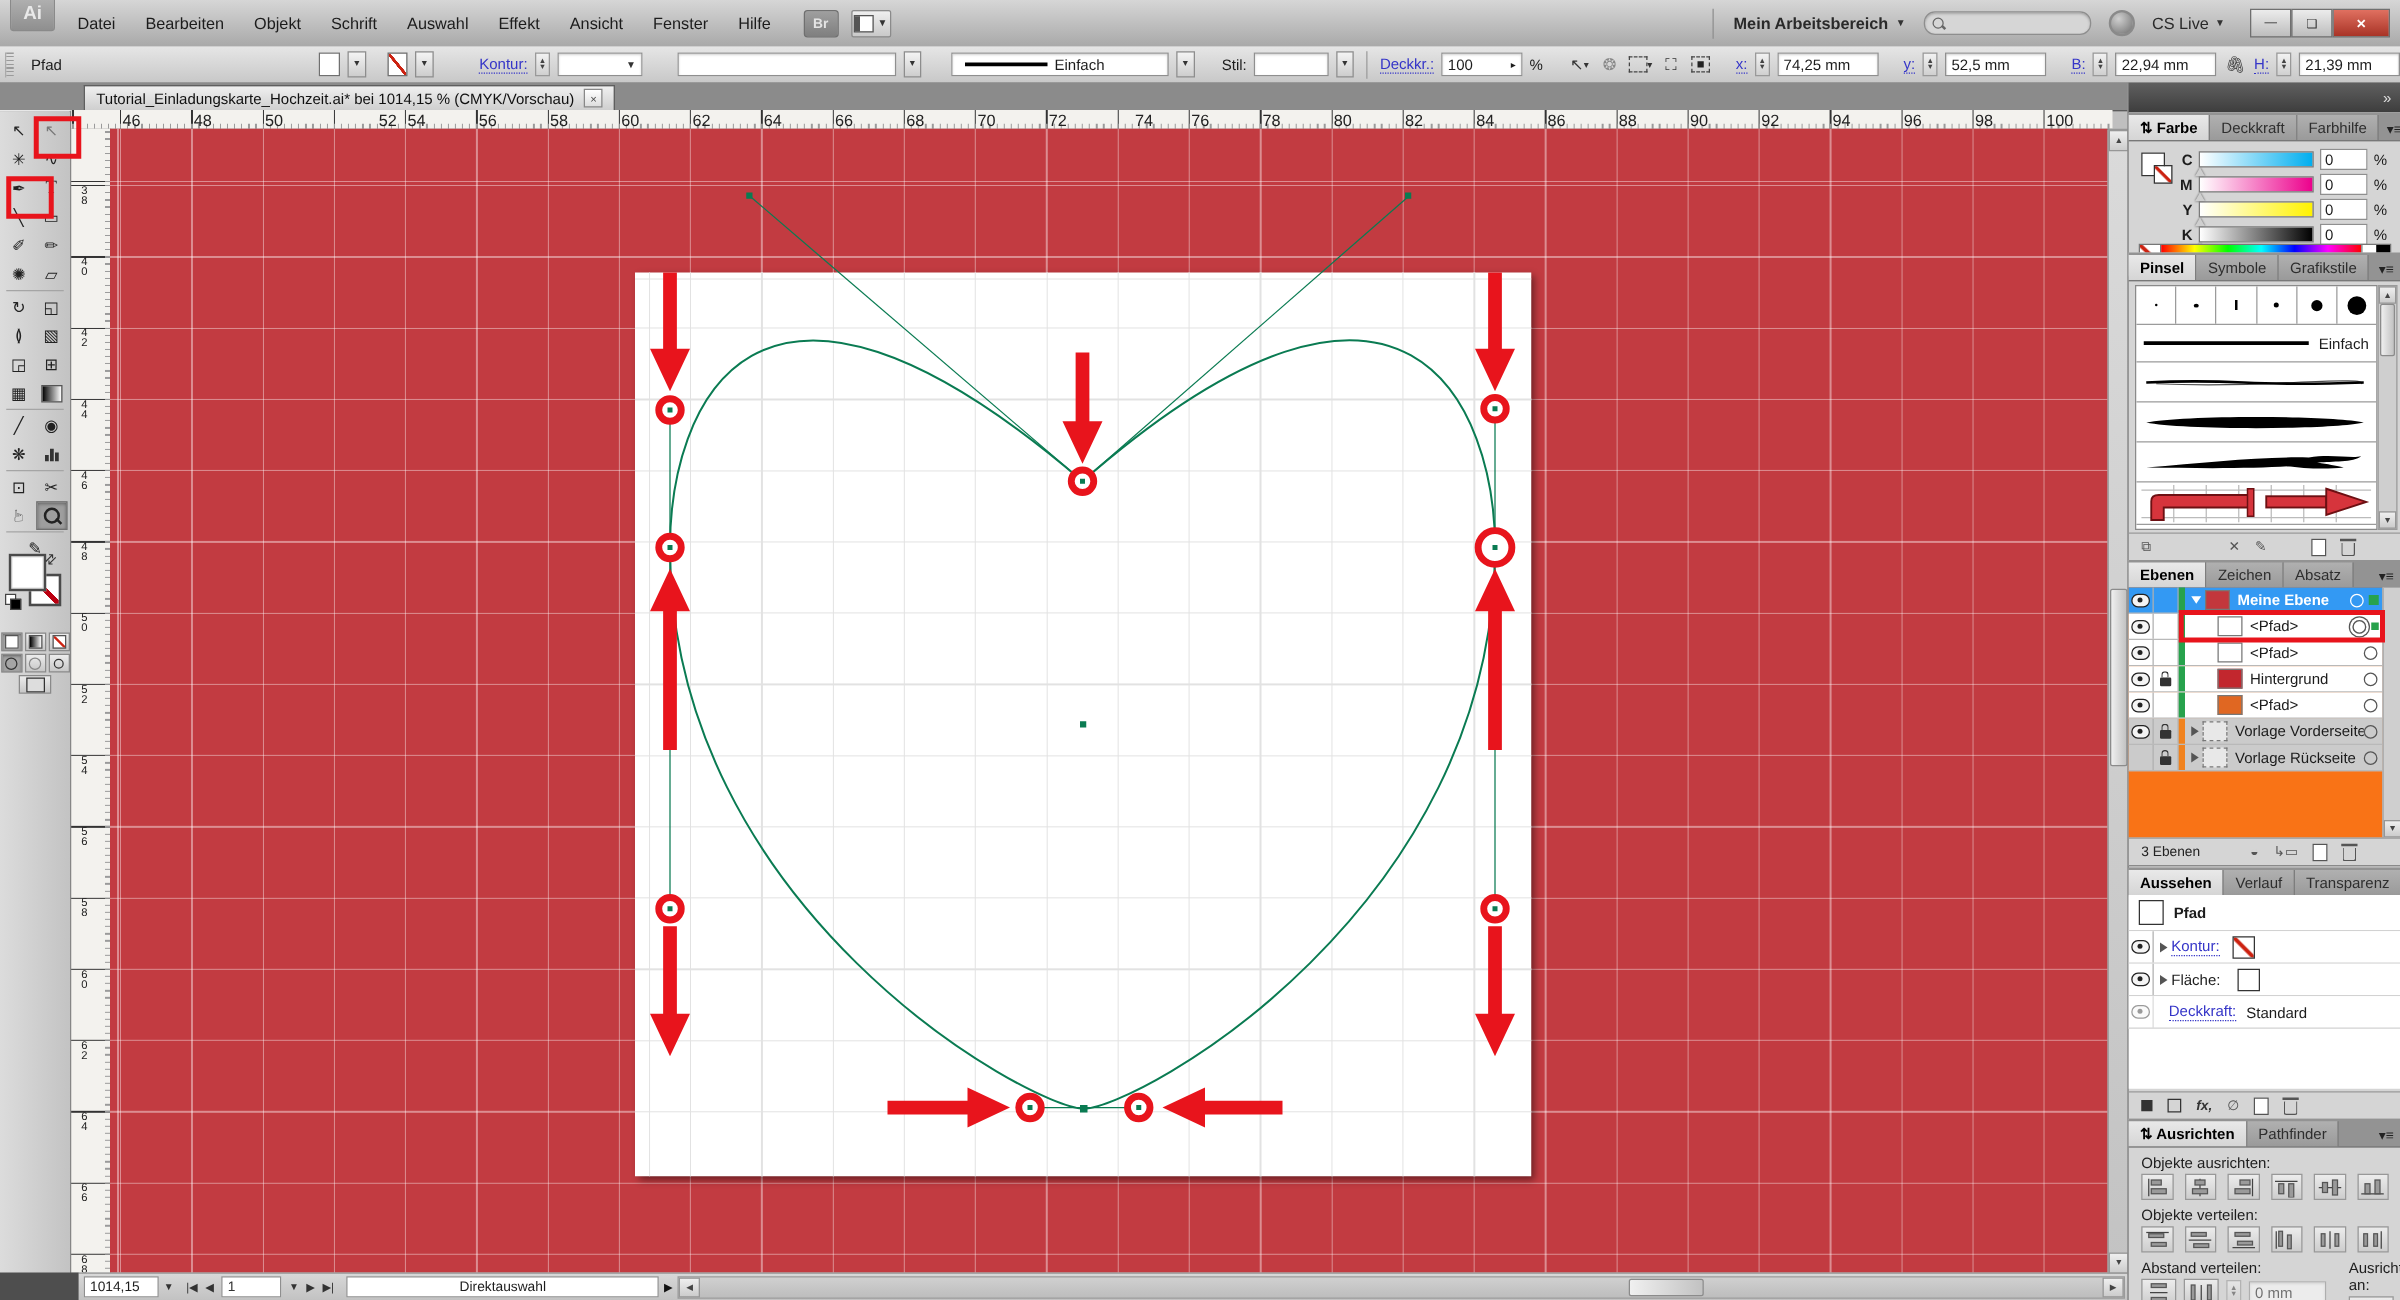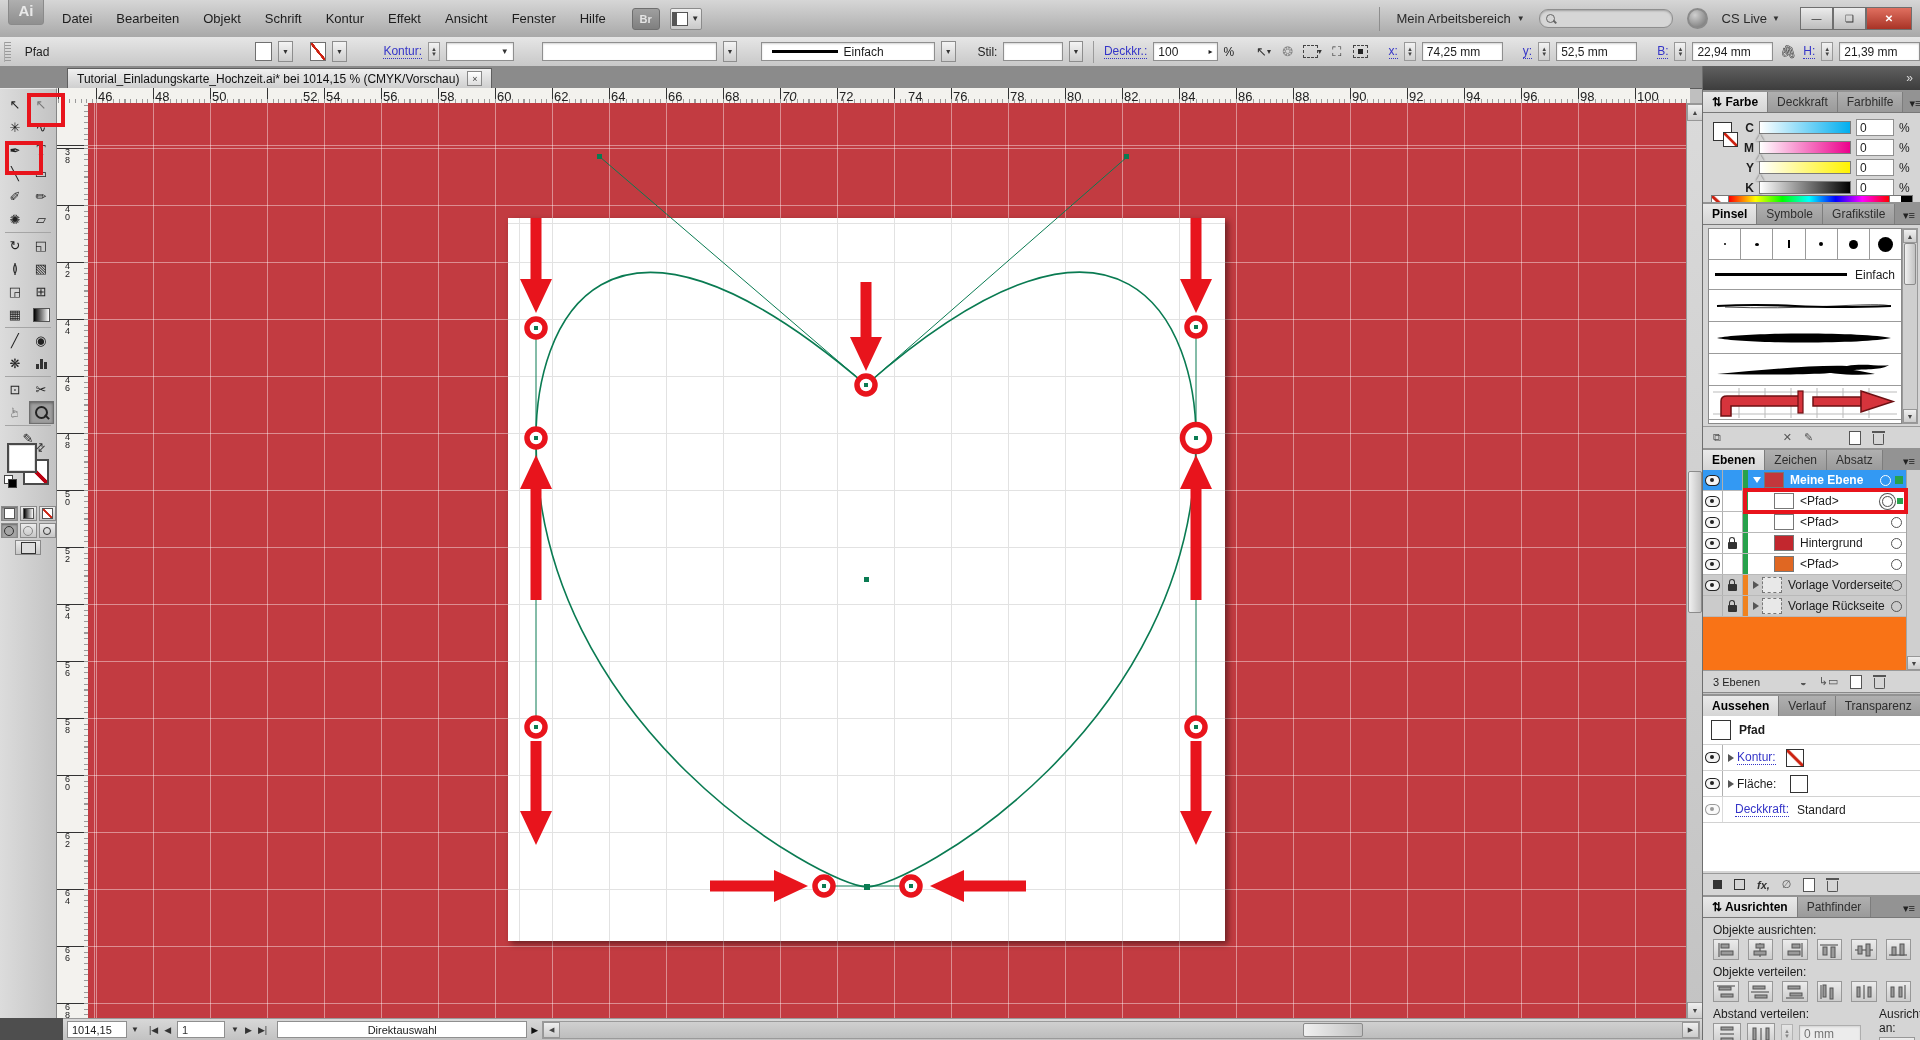--- a/index.html
+++ b/index.html
@@ -15,21 +15,21 @@
           display:flex;align-items:center;justify-content:center}
   .mitem{padding:0 12px;height:100%;display:flex;align-items:center;cursor:default}
   #brbtn{margin-left:14px;width:26px;height:20px;background:linear-gradient(#9f9f9f,#7f7f7f);
          border:1px solid #6f6f6f;border-radius:3px;color:#e4e4e4;font-size:11px;font-weight:bold;
          display:flex;align-items:center;justify-content:center}
   #layoutbtn{margin-left:10px;width:30px;height:20px;background:linear-gradient(#efefef,#c9c9c9);
          border:1px solid #8b8b8b;border-radius:2px;display:flex;align-items:center;justify-content:center;gap:3px;font-size:8px;color:#444}
   .layoutglyph{width:14px;height:12px;border:1px solid #555;background:
        linear-gradient(90deg,#555 4px,#fff 4px)}
   #wsarea{margin-left:auto;display:flex;align-items:center;gap:14px;padding-right:8px}
-  #workspace{font-weight:normal;color:#2a2a2a;display:flex;align-items:center;gap:6px;border-left:1px solid #8e8e8e;padding-left:16px;height:24px}
+  #workspace{font-weight:bold;color:#2a2a2a;display:flex;align-items:center;gap:6px;border-left:1px solid #8e8e8e;padding-left:16px;height:24px}
   #searchbox{width:120px;height:17px;background:#d6d6d6;border:1px solid #8e8e8e;border-radius:9px;
              box-shadow:inset 0 1px 2px rgba(0,0,0,.25);display:flex;align-items:center;padding:0 6px;gap:4px}
   #searchbox input{border:none;background:transparent;outline:none;width:90px;font-size:11px}
   .mag{width:7px;height:7px;border:1.5px solid #666;border-radius:50%;position:relative}
   .mag::after{content:'';position:absolute;left:6px;top:6px;width:4px;height:1.5px;background:#666;transform:rotate(45deg)}
   #sphere{width:17px;height:17px;border-radius:50%;background:radial-gradient(circle at 35% 30%,#cfcfcf,#6f6f6f);
           border:2px solid #8a8a8a}
   #cslive{display:flex;align-items:center;gap:5px;color:#2a2a2a}
   .winbtns{display:flex;margin-left:6px}
   .winbtn{width:31px;height:21px;border:1px solid #6f6f6f;background:linear-gradient(#ececec,#bdbdbd);
@@ -195,21 +195,21 @@
 </style>
 </head>
 <body>
 
 <div id="menubar" class="abs">
   <div id="ailogo">Ai</div>
   <div class="mitem">Datei</div>
   <div class="mitem">Bearbeiten</div>
   <div class="mitem">Objekt</div>
   <div class="mitem">Schrift</div>
-  <div class="mitem">Kontur</div>
+  <div class="mitem">Auswahl</div>
   <div class="mitem">Effekt</div>
   <div class="mitem">Ansicht</div>
   <div class="mitem">Fenster</div>
   <div class="mitem">Hilfe</div>
   <div id="brbtn">Br</div>
   <div id="layoutbtn">
     <span class="layoutglyph"></span>
     <span class="caret">▼</span>
   </div>
   <div id="wsarea">
@@ -339,21 +339,21 @@
     <span class="rlab" style="left: 154px;">50</span>
     <span class="rlab" style="left: 211px; padding-left: 36px;">52</span>
     <span class="rlab" style="left: 268px;">54</span>
     <span class="rlab" style="left: 325px;">56</span>
     <span class="rlab" style="left: 382px;">58</span>
     <span class="rlab" style="left: 439px;">60</span>
     <span class="rlab" style="left: 496px;">62</span>
     <span class="rlab" style="left: 553px;">64</span>
     <span class="rlab" style="left: 610px;">66</span>
     <span class="rlab" style="left: 667px;">68</span>
-    <span class="rlab" style="left: 724px; font-style: italic;">70</span>
+    <span class="rlab" style="left: 724px;">70</span>
     <span class="rlab" style="left: 781px;">72</span>
     <span class="rlab" style="left: 838px; margin-left: 12px;">74</span>
     <span class="rlab" style="left: 895px;">76</span>
     <span class="rlab" style="left: 952px;">78</span>
     <span class="rlab" style="left: 1009px;">80</span>
     <span class="rlab" style="left: 1066px;">82</span>
     <span class="rlab" style="left: 1123px;">84</span>
     <span class="rlab" style="left: 1180px;">86</span>
     <span class="rlab" style="left: 1237px;">88</span>
     <span class="rlab" style="left: 1294px;">90</span>

